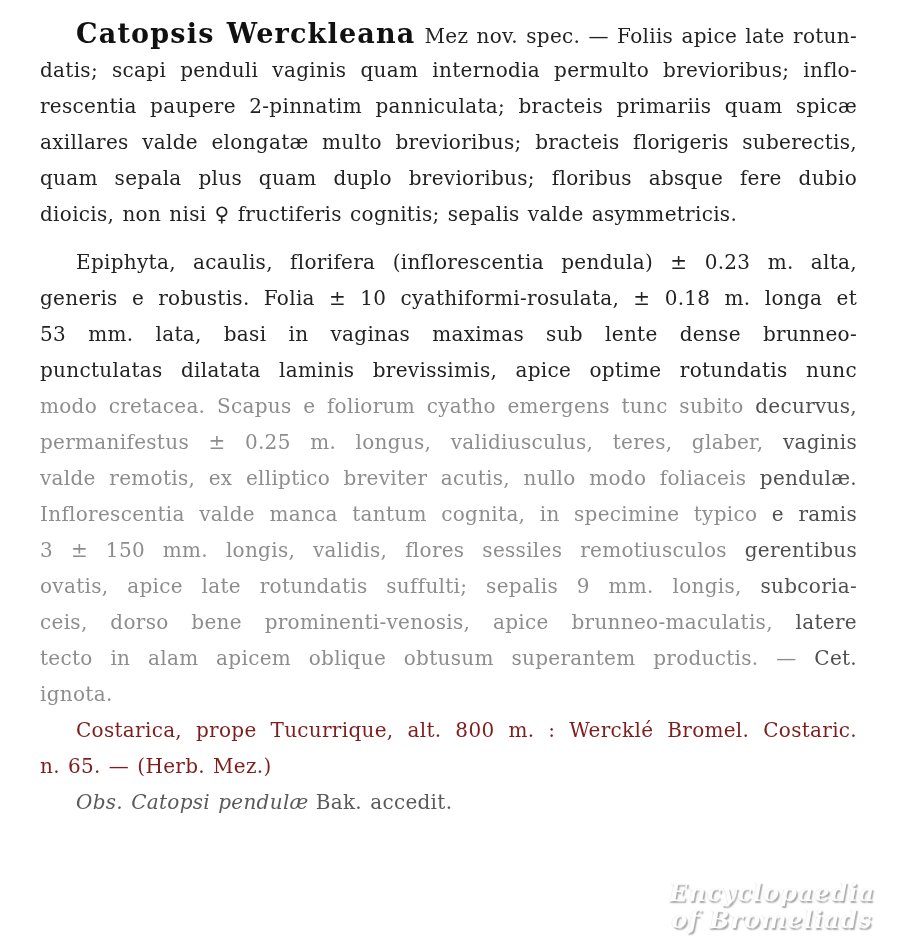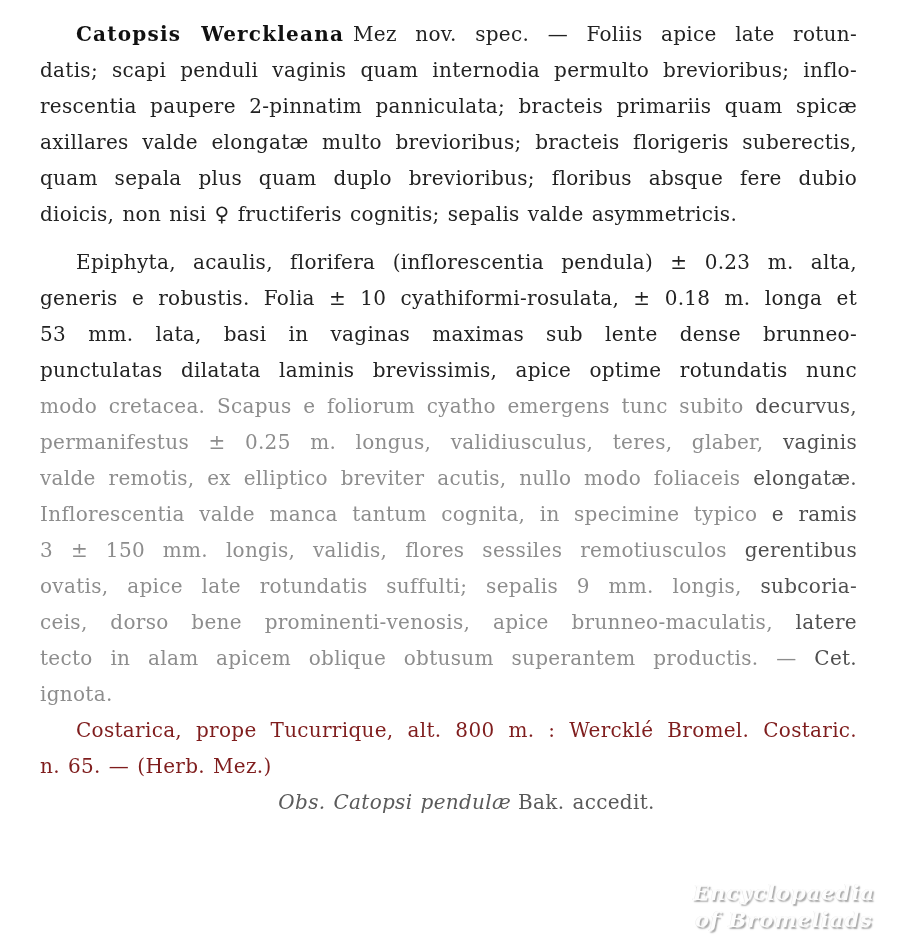--- a/index.html
+++ b/index.html
@@ -22,39 +22,39 @@
     height:36px;
     letter-spacing:0.3px;
     word-spacing:1.5px;
     white-space:normal;
     overflow:hidden;
   }
   .j{ text-align:justify; text-align-last:justify; }
   .indent{ text-indent:36px; }
   .species{
     font-weight:bold;
-    font-size:20px;
+    font-size:27px;
     letter-spacing:1.2px;
     margin-right:9px;
     color:#111;
   }
   .sharp{ color:#222; }
   .faded-block{ }
   .p2{ margin-top:12px; }
   .fmain{ color:#8d8d8d; filter:blur(0.35px); }
   .ftail{ color:#4f4f4f; filter:blur(0.2px); }
   .locality .line{ color:#7f1d1d; filter:blur(0.25px); }
-  .obs-line{ color:#5a5a5a; filter:blur(0.2px);text-align:center; }
+  .obs-line{ color:#5a5a5a; filter:blur(0.2px); }
   .obs-italic{ font-style:italic; margin-right:7px; }
   .watermark{
     position:absolute;
     right:22px;bottom:16px;
     font-weight:bold;
     font-style:italic;
-    font-size:21px;
+    font-size:24px;
     line-height:19px;
     letter-spacing:1px;
     color:#fdfdfd;
     text-shadow:1.5px 1.5px 1.5px #a9a9a9, -0.5px -0.5px 0 #ececec;
     text-align:center;
   }
   .watermark .wm2{ margin-top:8px; }
 </style>
 </head>
 <body>
@@ -74,21 +74,21 @@
     <div class="p2">
       <div class="line j indent sharp">Epiphyta, acaulis, florifera (inflorescentia pendula) ± 0.23 m. alta,</div>
       <div class="line j sharp">generis e robustis. Folia ± 10 cyathiformi-rosulata, ± 0.18 m. longa et</div>
       <div class="line j sharp">53 mm. lata, basi in vaginas maximas sub lente dense brunneo-</div>
       <div class="line j sharp">punctulatas dilatata laminis brevissimis, apice optime rotundatis nunc</div>
     </div>
 
     <div class="faded-block">
       <div class="line j"><span class="fmain">modo cretacea. Scapus e foliorum cyatho emergens tunc subito</span><span class="ftail"> decurvus,</span></div>
       <div class="line j"><span class="fmain">permanifestus ± 0.25 m. longus, validiusculus, teres, glaber,</span><span class="ftail"> vaginis</span></div>
-      <div class="line j"><span class="fmain">valde remotis, ex elliptico breviter acutis, nullo modo foliaceis</span><span class="ftail"> elongatæ.</span></div>
+      <div class="line j"><span class="fmain">valde remotis, ex elliptico breviter acutis, nullo modo foliaceis</span><span class="ftail"> pendulæ.</span></div>
       <div class="line j"><span class="fmain">Inflorescentia valde manca tantum cognita, in specimine typico</span><span class="ftail"> e ramis</span></div>
       <div class="line j"><span class="fmain">3 ± 150 mm. longis, validis, flores sessiles remotiusculos</span><span class="ftail"> gerentibus</span></div>
       <div class="line j"><span class="fmain">ovatis, apice late rotundatis suffulti; sepalis 9 mm. longis,</span><span class="ftail"> subcoria-</span></div>
       <div class="line j"><span class="fmain">ceis, dorso bene prominenti-venosis, apice brunneo-maculatis,</span><span class="ftail"> latere</span></div>
       <div class="line j"><span class="fmain">tecto in alam apicem oblique obtusum superantem productis. —</span><span class="ftail"> Cet.</span></div>
       <div class="line"><span class="fmain">ignota.</span></div>
     </div>
 
     <div class="locality">
       <div class="line j indent">Costarica, prope Tucurrique, alt. 800 m. : Wercklé Bromel. Costaric.</div>

